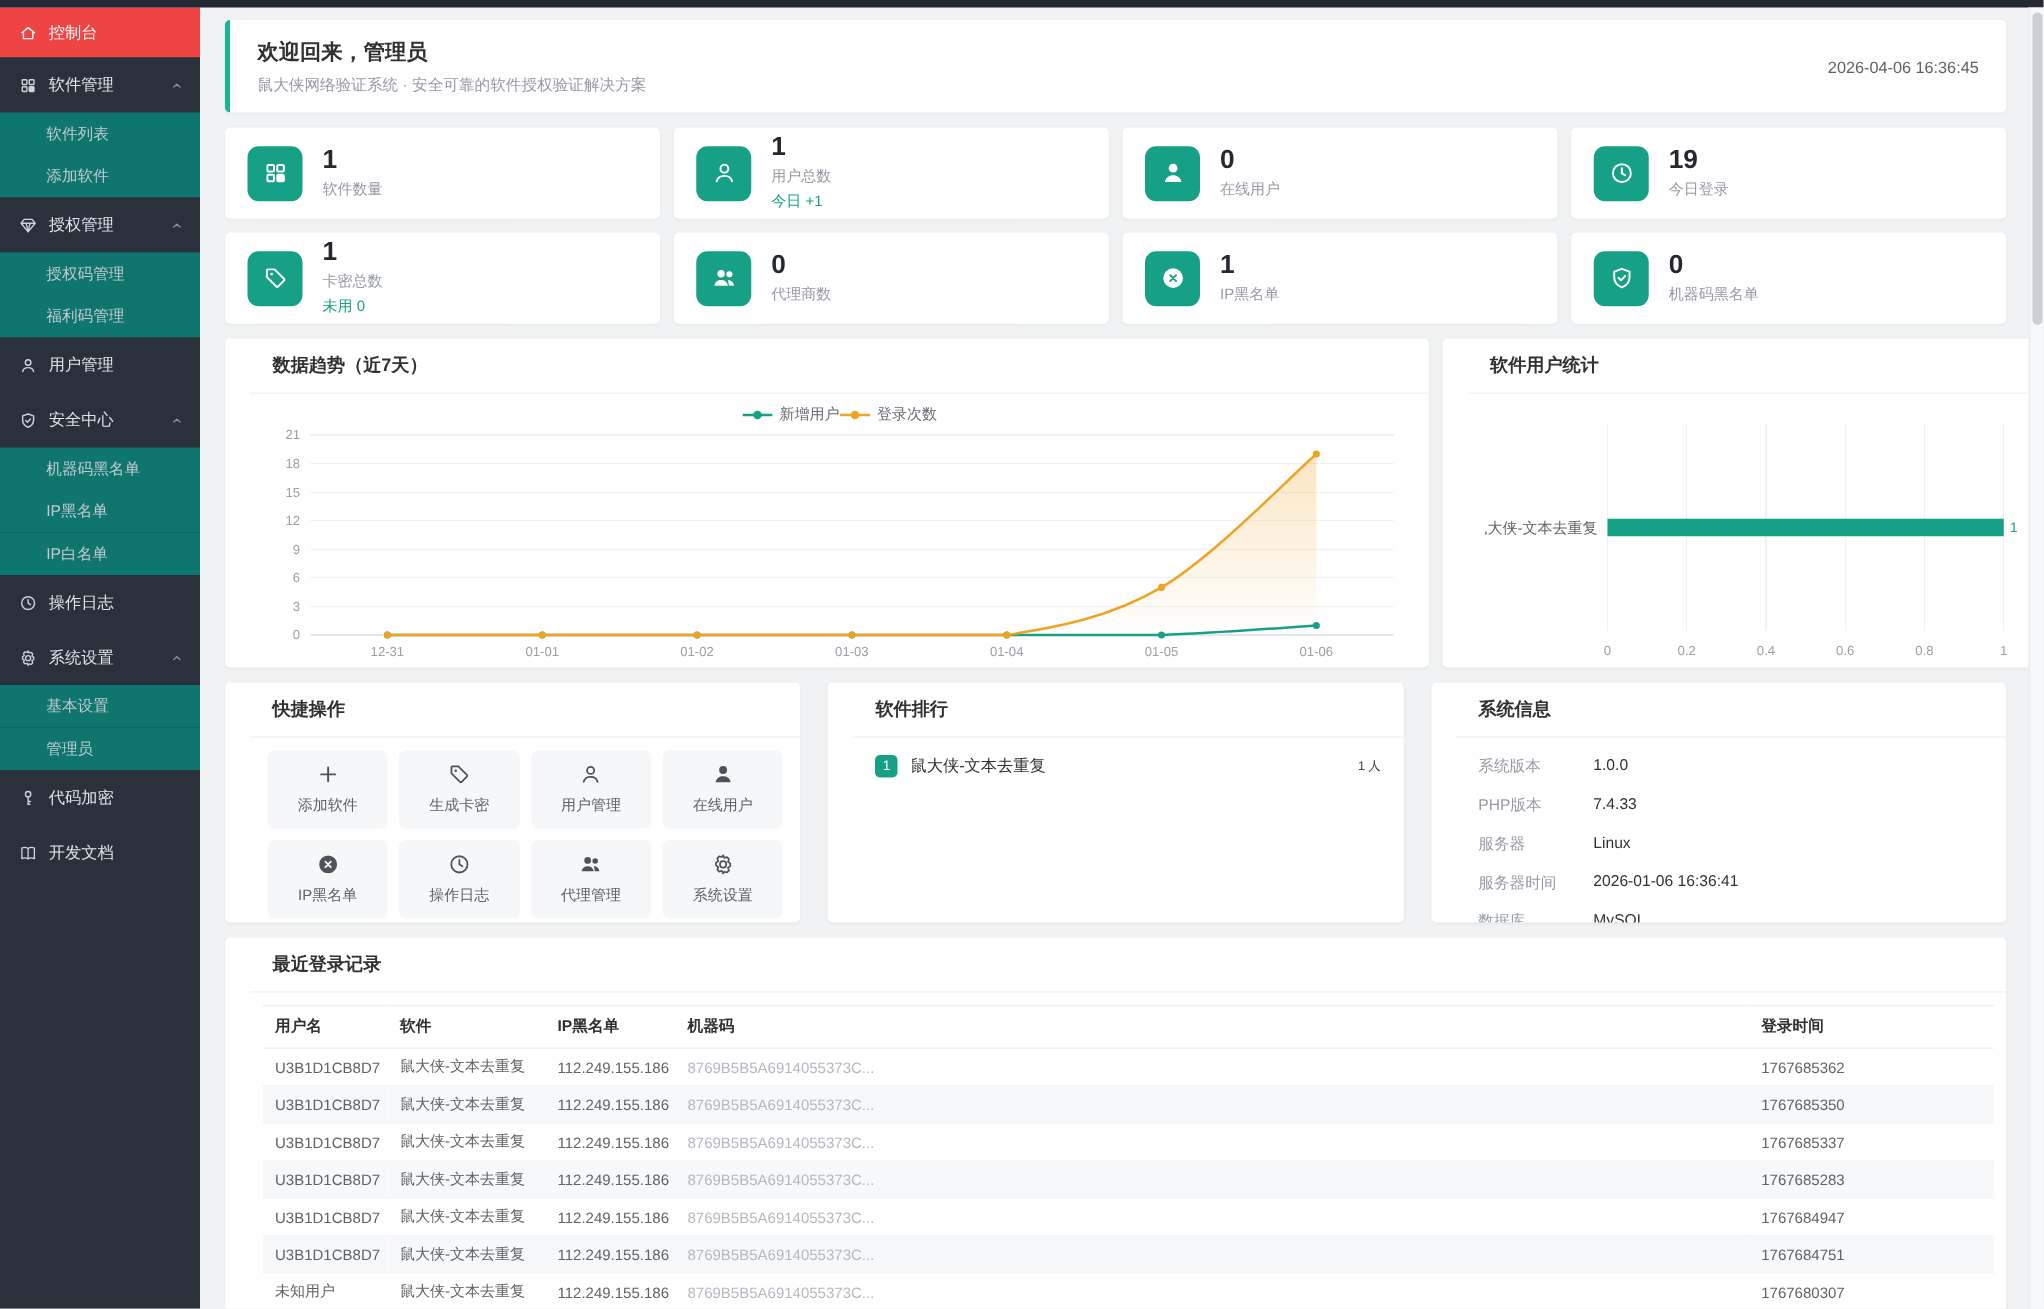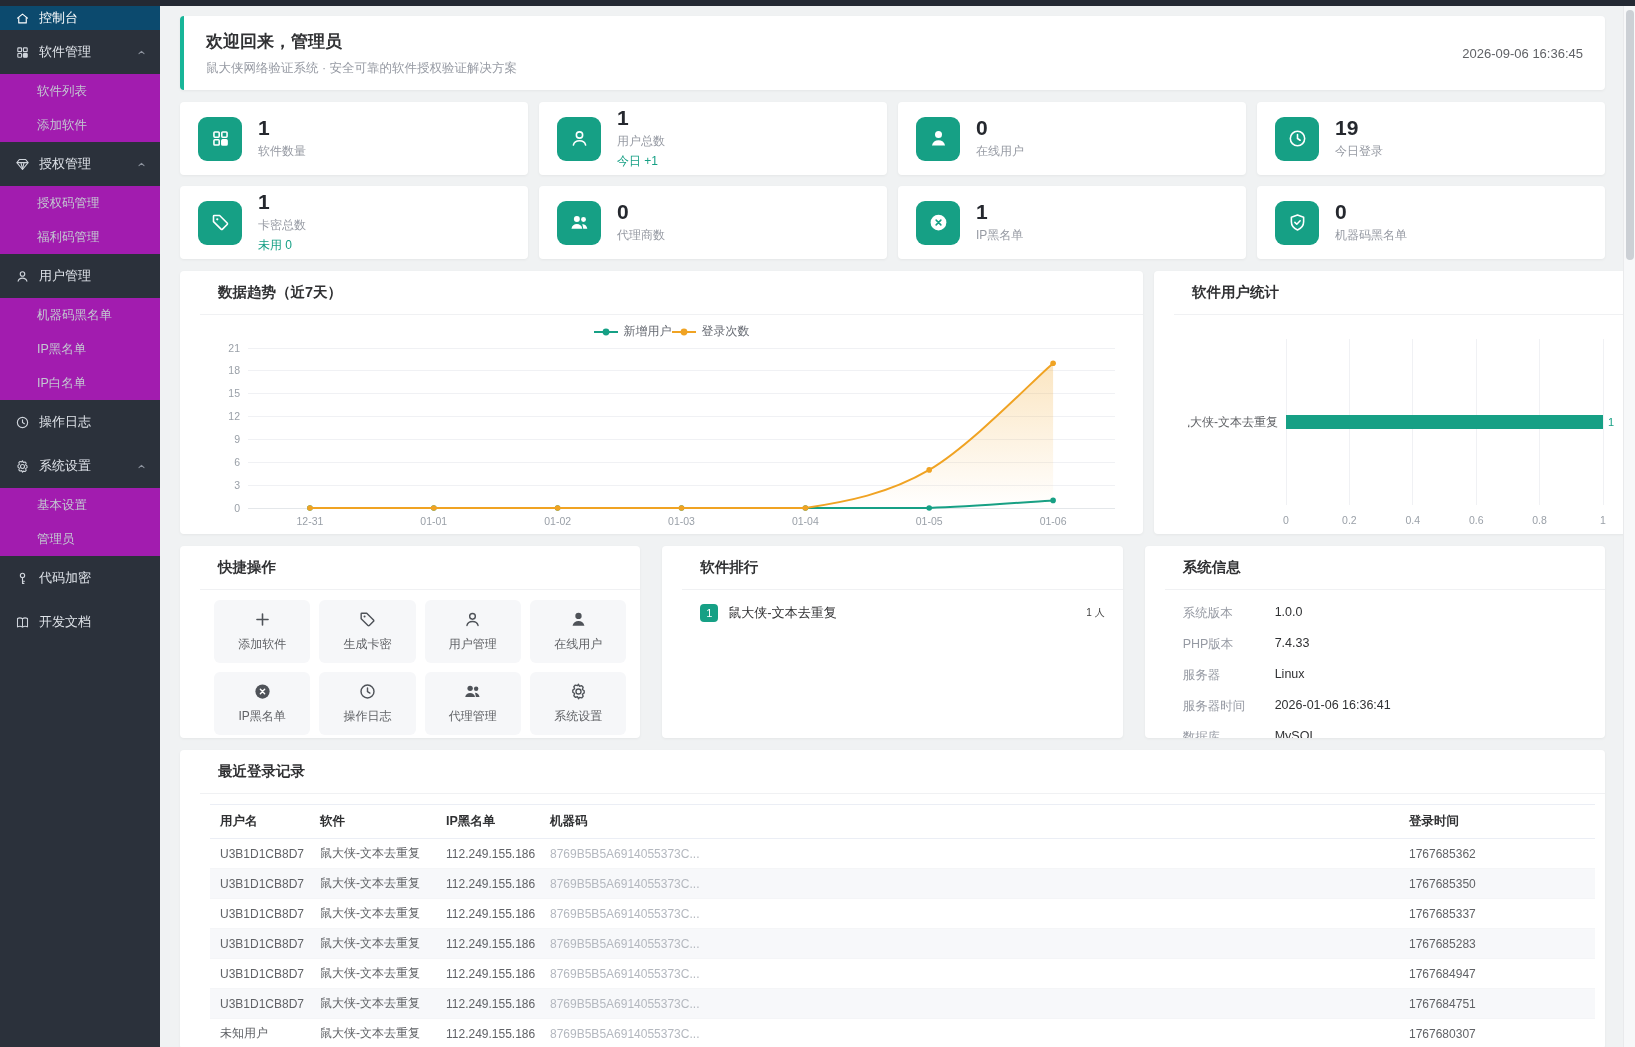--- a/index.html
+++ b/index.html
@@ -5,23 +5,23 @@
   * { box-sizing: border-box; margin: 0; padding: 0; }
   html,body { width:1635px; height:1047px; overflow:hidden; }
   body { font-family:"Liberation Sans","DejaVu Sans",sans-serif; background:#f0f2f3; color:#303133; position:relative; }
 
   .topstrip { height:6px; width:100%; background:#242933; }
   .app { display:flex; height:1041px; }
 
   
   .sidebar { width:160px; flex:0 0 160px; background:#2b313b; height:100%; overflow:hidden; }
   .s-item { display:flex; align-items:center; position:relative; cursor:pointer; font-size:13px; color:#dfe3e9; }
-  .s-item.active { height:24px; background:#0c4a6e; color:#fff; padding:0 14px; }
+  .s-item.active { height:40px; background:#ef4444; color:#fff; padding:0 14px; }
   .s-item.parent { height:44px; padding:12px 14px; background:#2b313b; }
-  .s-item.sub { height:34px; padding:0 14px 0 37px; background:#a21caf; color:#c3c8d1; font-size:12.5px; }
+  .s-item.sub { height:34px; padding:0 14px 0 37px; background:#0f766e; color:#c3c8d1; font-size:12.5px; }
   .s-ic { width:16px; height:16px; margin-right:9px; flex:0 0 16px; display:inline-flex; align-items:center; justify-content:center; color:#cfd4db; }
   .s-item.active .s-ic { color:#fff; }
   .s-ic svg { width:15px; height:15px; }
   .s-chev { position:absolute; right:12px; width:12px; height:12px; color:#8d939e; }
   .s-chev svg { width:11px; height:11px; }
   .s-label { white-space:nowrap; }
 
   
   .main { flex:1 1 auto; padding:10px 18px 0 20px; overflow:hidden; }
   .card { background:#fff; border-radius:4px; box-shadow:0 1px 3px rgba(0,0,0,.05);padding-left:20px; }
@@ -134,20 +134,32 @@
       </div>
       <div class="s-item parent">
         <span class="s-ic">
           <svg viewBox="0 0 24 24" fill="none" stroke="currentColor" stroke-width="1.8" stroke-linecap="round">
             <circle cx="12" cy="8" r="3.6"></circle>
             <path d="M5 19.5c.8-3.5 3.6-5 7-5s6.2 1.5 7 5"></path>
           </svg>
         </span>
         <span class="s-label">用户管理</span>
       </div>
+      <div class="s-item parent">
+        <span class="s-ic">
+          <svg viewBox="0 0 24 24" fill="none" stroke="currentColor" stroke-width="1.8" stroke-linecap="round" stroke-linejoin="round">
+            <path d="M12 3.5 19 6v5.2c0 4.6-2.9 7.6-7 9.3-4.1-1.7-7-4.7-7-9.3V6z"></path>
+            <path d="m9 11.8 2.2 2.2 3.8-4"></path>
+          </svg>
+        </span>
+        <span class="s-label">安全中心</span>
+        <span class="s-chev"><svg viewBox="0 0 24 24" fill="none" stroke="currentColor" stroke-width="2.2" stroke-linecap="round" stroke-linejoin="round">
+            <path d="m6.5 14.5 5.5-5 5.5 5"></path>
+          </svg></span>
+      </div>
       <div class="s-item sub">
         <span class="s-label">机器码黑名单</span>
       </div>
       <div class="s-item sub">
         <span class="s-label">IP黑名单</span>
       </div>
       <div class="s-item sub">
         <span class="s-label">IP白名单</span>
       </div>
       <div class="s-item parent">
@@ -197,21 +209,21 @@
       </div>
     </aside>
 
   <main class="main">
 
     <section class="card welcome">
       <div class="w-left">
         <div class="w-title">欢迎回来，管理员</div>
         <div class="w-sub">鼠大侠网络验证系统 · 安全可靠的软件授权验证解决方案</div>
       </div>
-      <div class="w-time">2026-09-06 16:36:45</div>
+      <div class="w-time">2026-04-06 16:36:45</div>
     </section>
 
     <section class="stats" id="stats">
         <div class="stat-card">
           <span class="st-ic">
             <svg viewBox="0 0 24 24" fill="none" stroke="currentColor" stroke-width="1.8">
               <rect x="4.5" y="4.5" width="6" height="6" rx="1"></rect>
               <rect x="13.5" y="4.5" width="6" height="6" rx="1"></rect>
               <rect x="4.5" y="13.5" width="6" height="6" rx="1"></rect>
               <rect x="13.5" y="13.5" width="6" height="6" rx="1" fill="currentColor"></rect>

